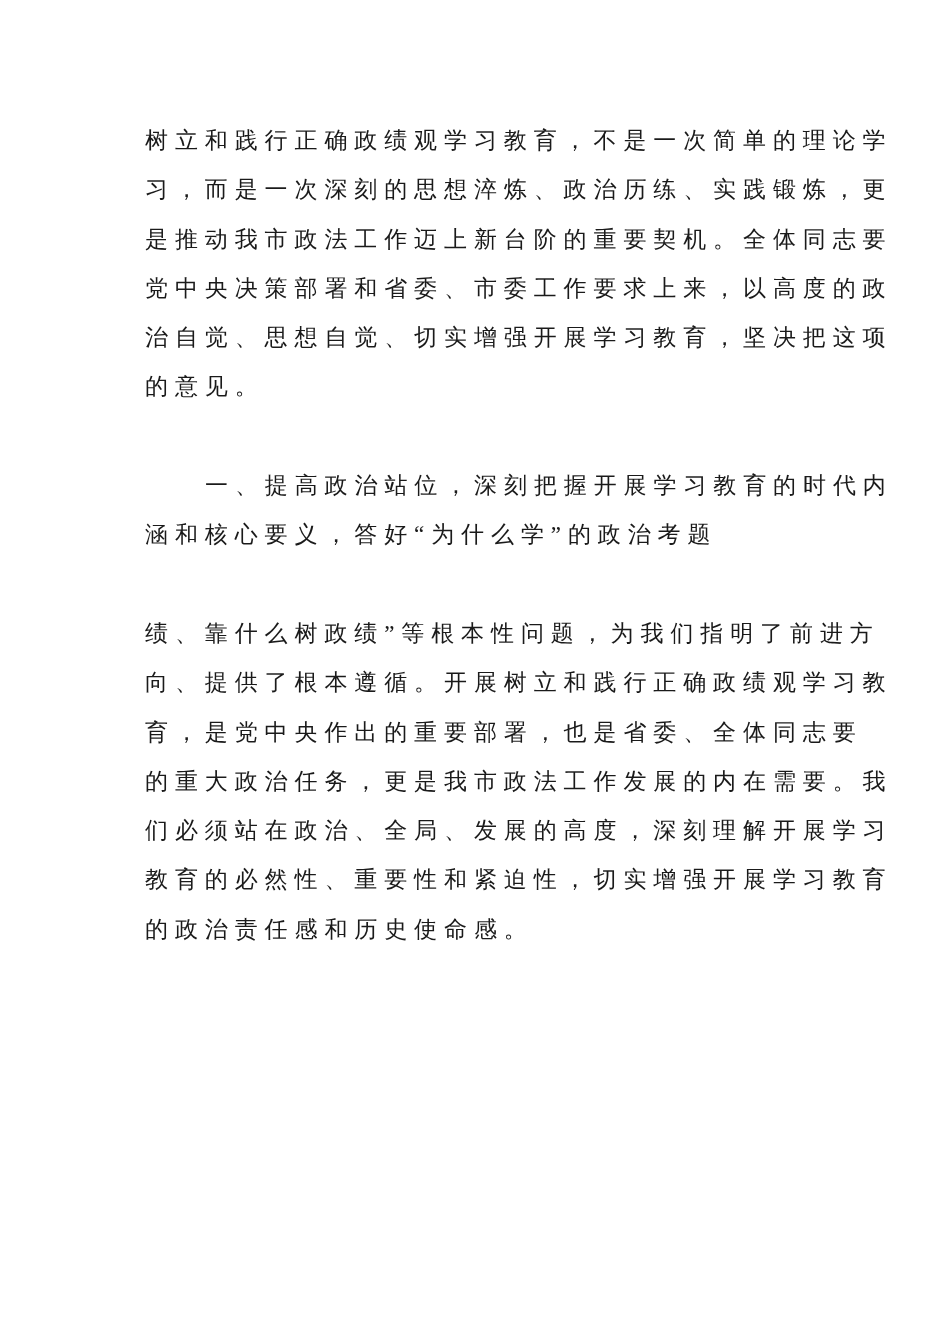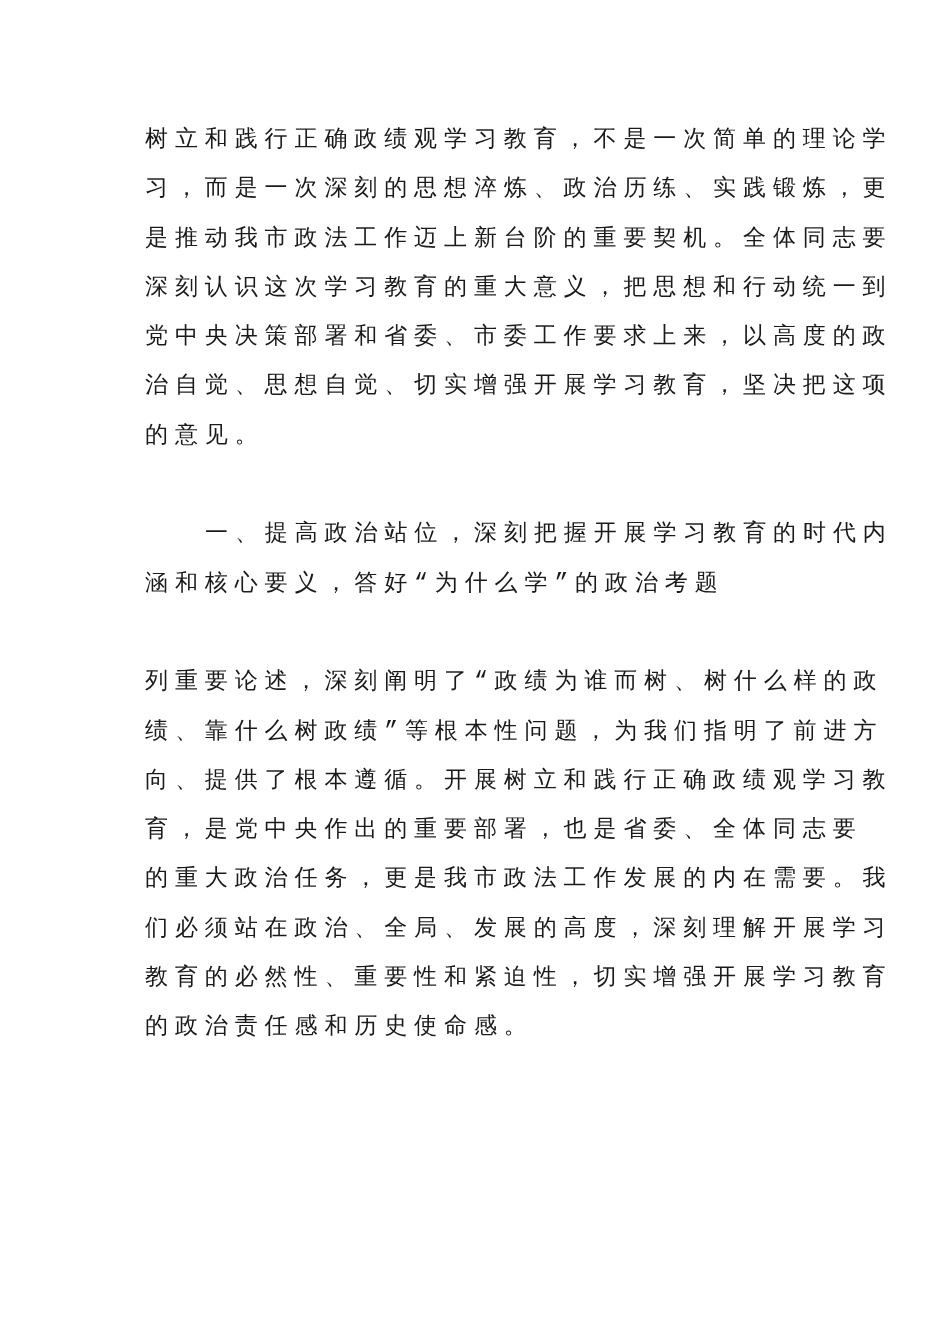--- a/index.html
+++ b/index.html
@@ -19,21 +19,21 @@
       top: 0;
       width: 950px;
       height: 1344px;
       background: #ffffff;
     }
     .content {
       position: absolute;
       left: 145px;
       top: 116px;
       width: 662px;
-      font-family: Liberation Mono, monospace;
+      font-family: Liberation Serif, serif;
       font-size: 23px;
       font-weight: 300;
       color: #1a1a1a;
       line-height: 49.3px;
       letter-spacing: 6.9px;
     }
     .line {
       display: block;
       white-space: nowrap;
       height: 49.3px;
@@ -51,37 +51,35 @@
 </head>
 <body>
 
 <div class="page">
   <div class="content">
 
     <div class="para">
       <span class="line">树立和践行正确政绩观学习教育，不是一次简单的理论学</span>
       <span class="line">习，而是一次深刻的思想淬炼、政治历练、实践锻炼，更</span>
       <span class="line">是推动我市政法工作迈上新台阶的重要契机。全体同志要</span>
-      <span class="line">深刻认识这次学习教育的重大意义，把思想和行动统一到</span>
       <span class="line">党中央决策部署和省委、市委工作要求上来，以高度的政</span>
       <span class="line">治自觉、思想自觉、切实增强开展学习教育，坚决把这项</span>
       <span class="line">的意见。</span>
     </div>
 
     <div class="gap"></div>
 
     <div class="para">
       <span class="line indent">一、提高政治站位，深刻把握开展学习教育的时代内</span>
       <span class="line">涵和核心要义，答好“为什么学”的政治考题</span>
     </div>
 
     <div class="gap"></div>
 
     <div class="para">
-      <span class="line">列重要论述，深刻阐明了“政绩为谁而树、树什么样的政</span>
       <span class="line">绩、靠什么树政绩”等根本性问题，为我们指明了前进方</span>
       <span class="line">向、提供了根本遵循。开展树立和践行正确政绩观学习教</span>
       <span class="line">育，是党中央作出的重要部署，也是省委、全体同志要</span>
       <span class="line">的重大政治任务，更是我市政法工作发展的内在需要。我</span>
       <span class="line">们必须站在政治、全局、发展的高度，深刻理解开展学习</span>
       <span class="line">教育的必然性、重要性和紧迫性，切实增强开展学习教育</span>
       <span class="line">的政治责任感和历史使命感。</span>
     </div>
 
   </div>

